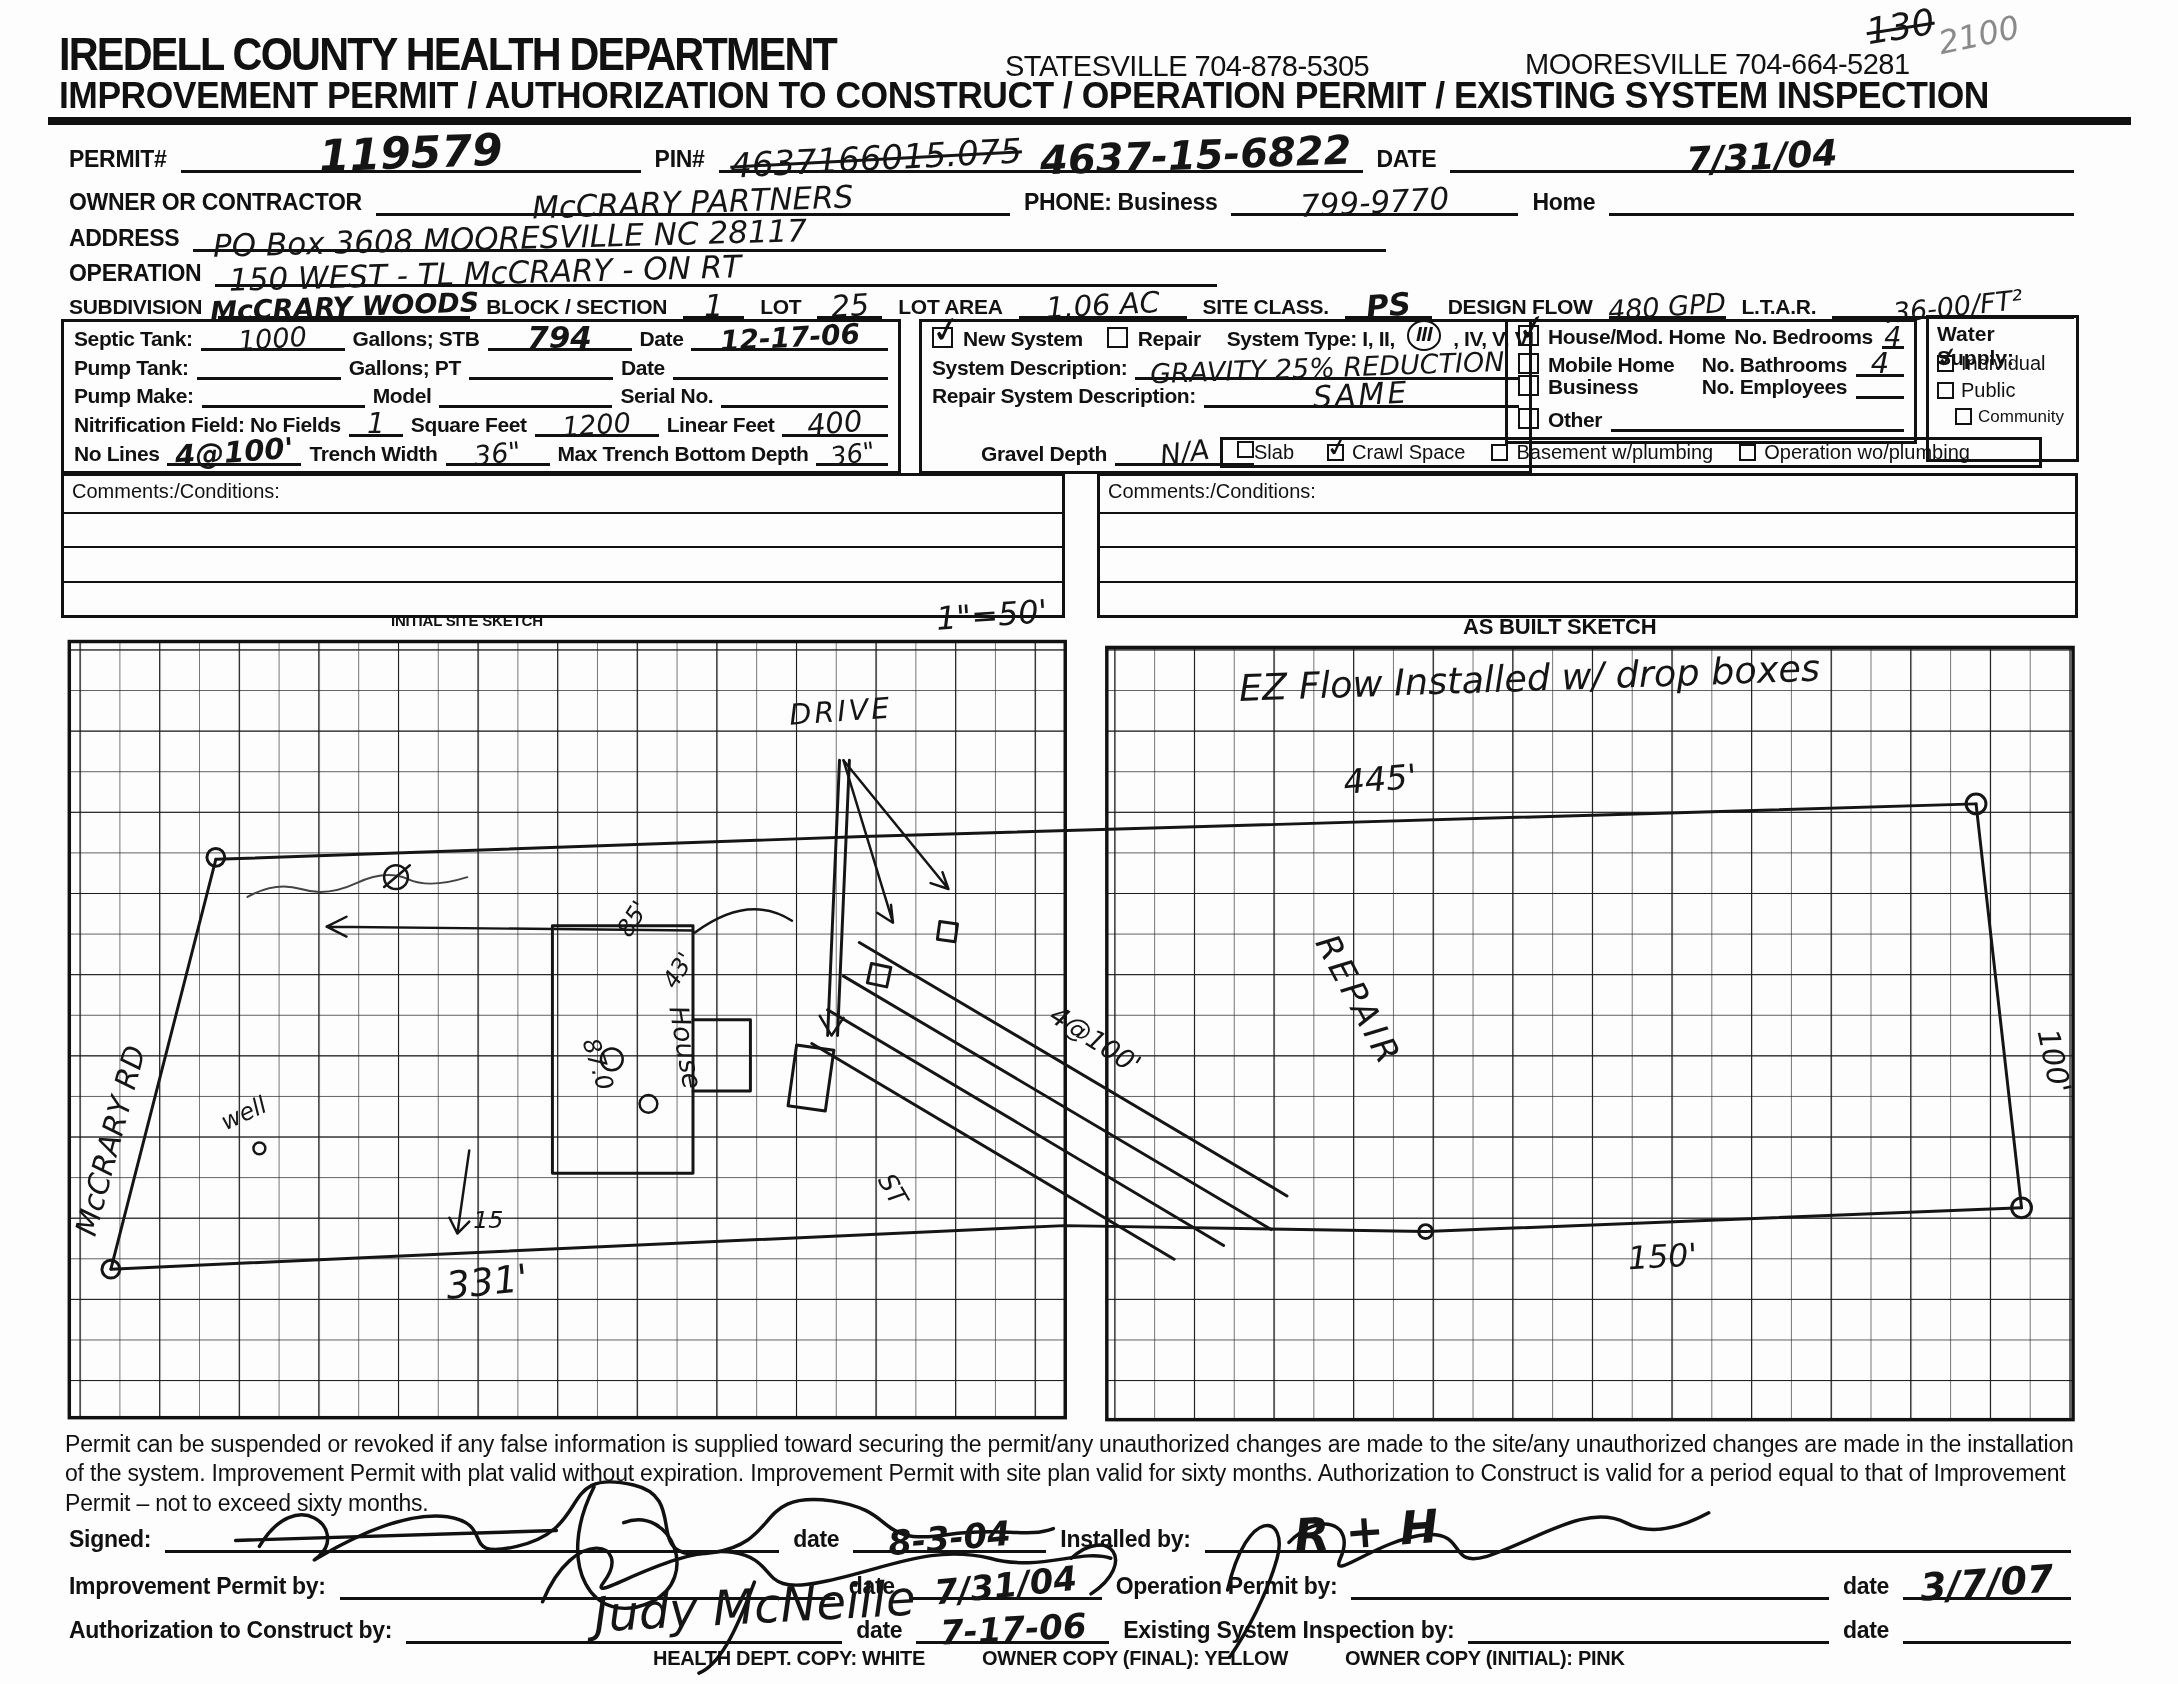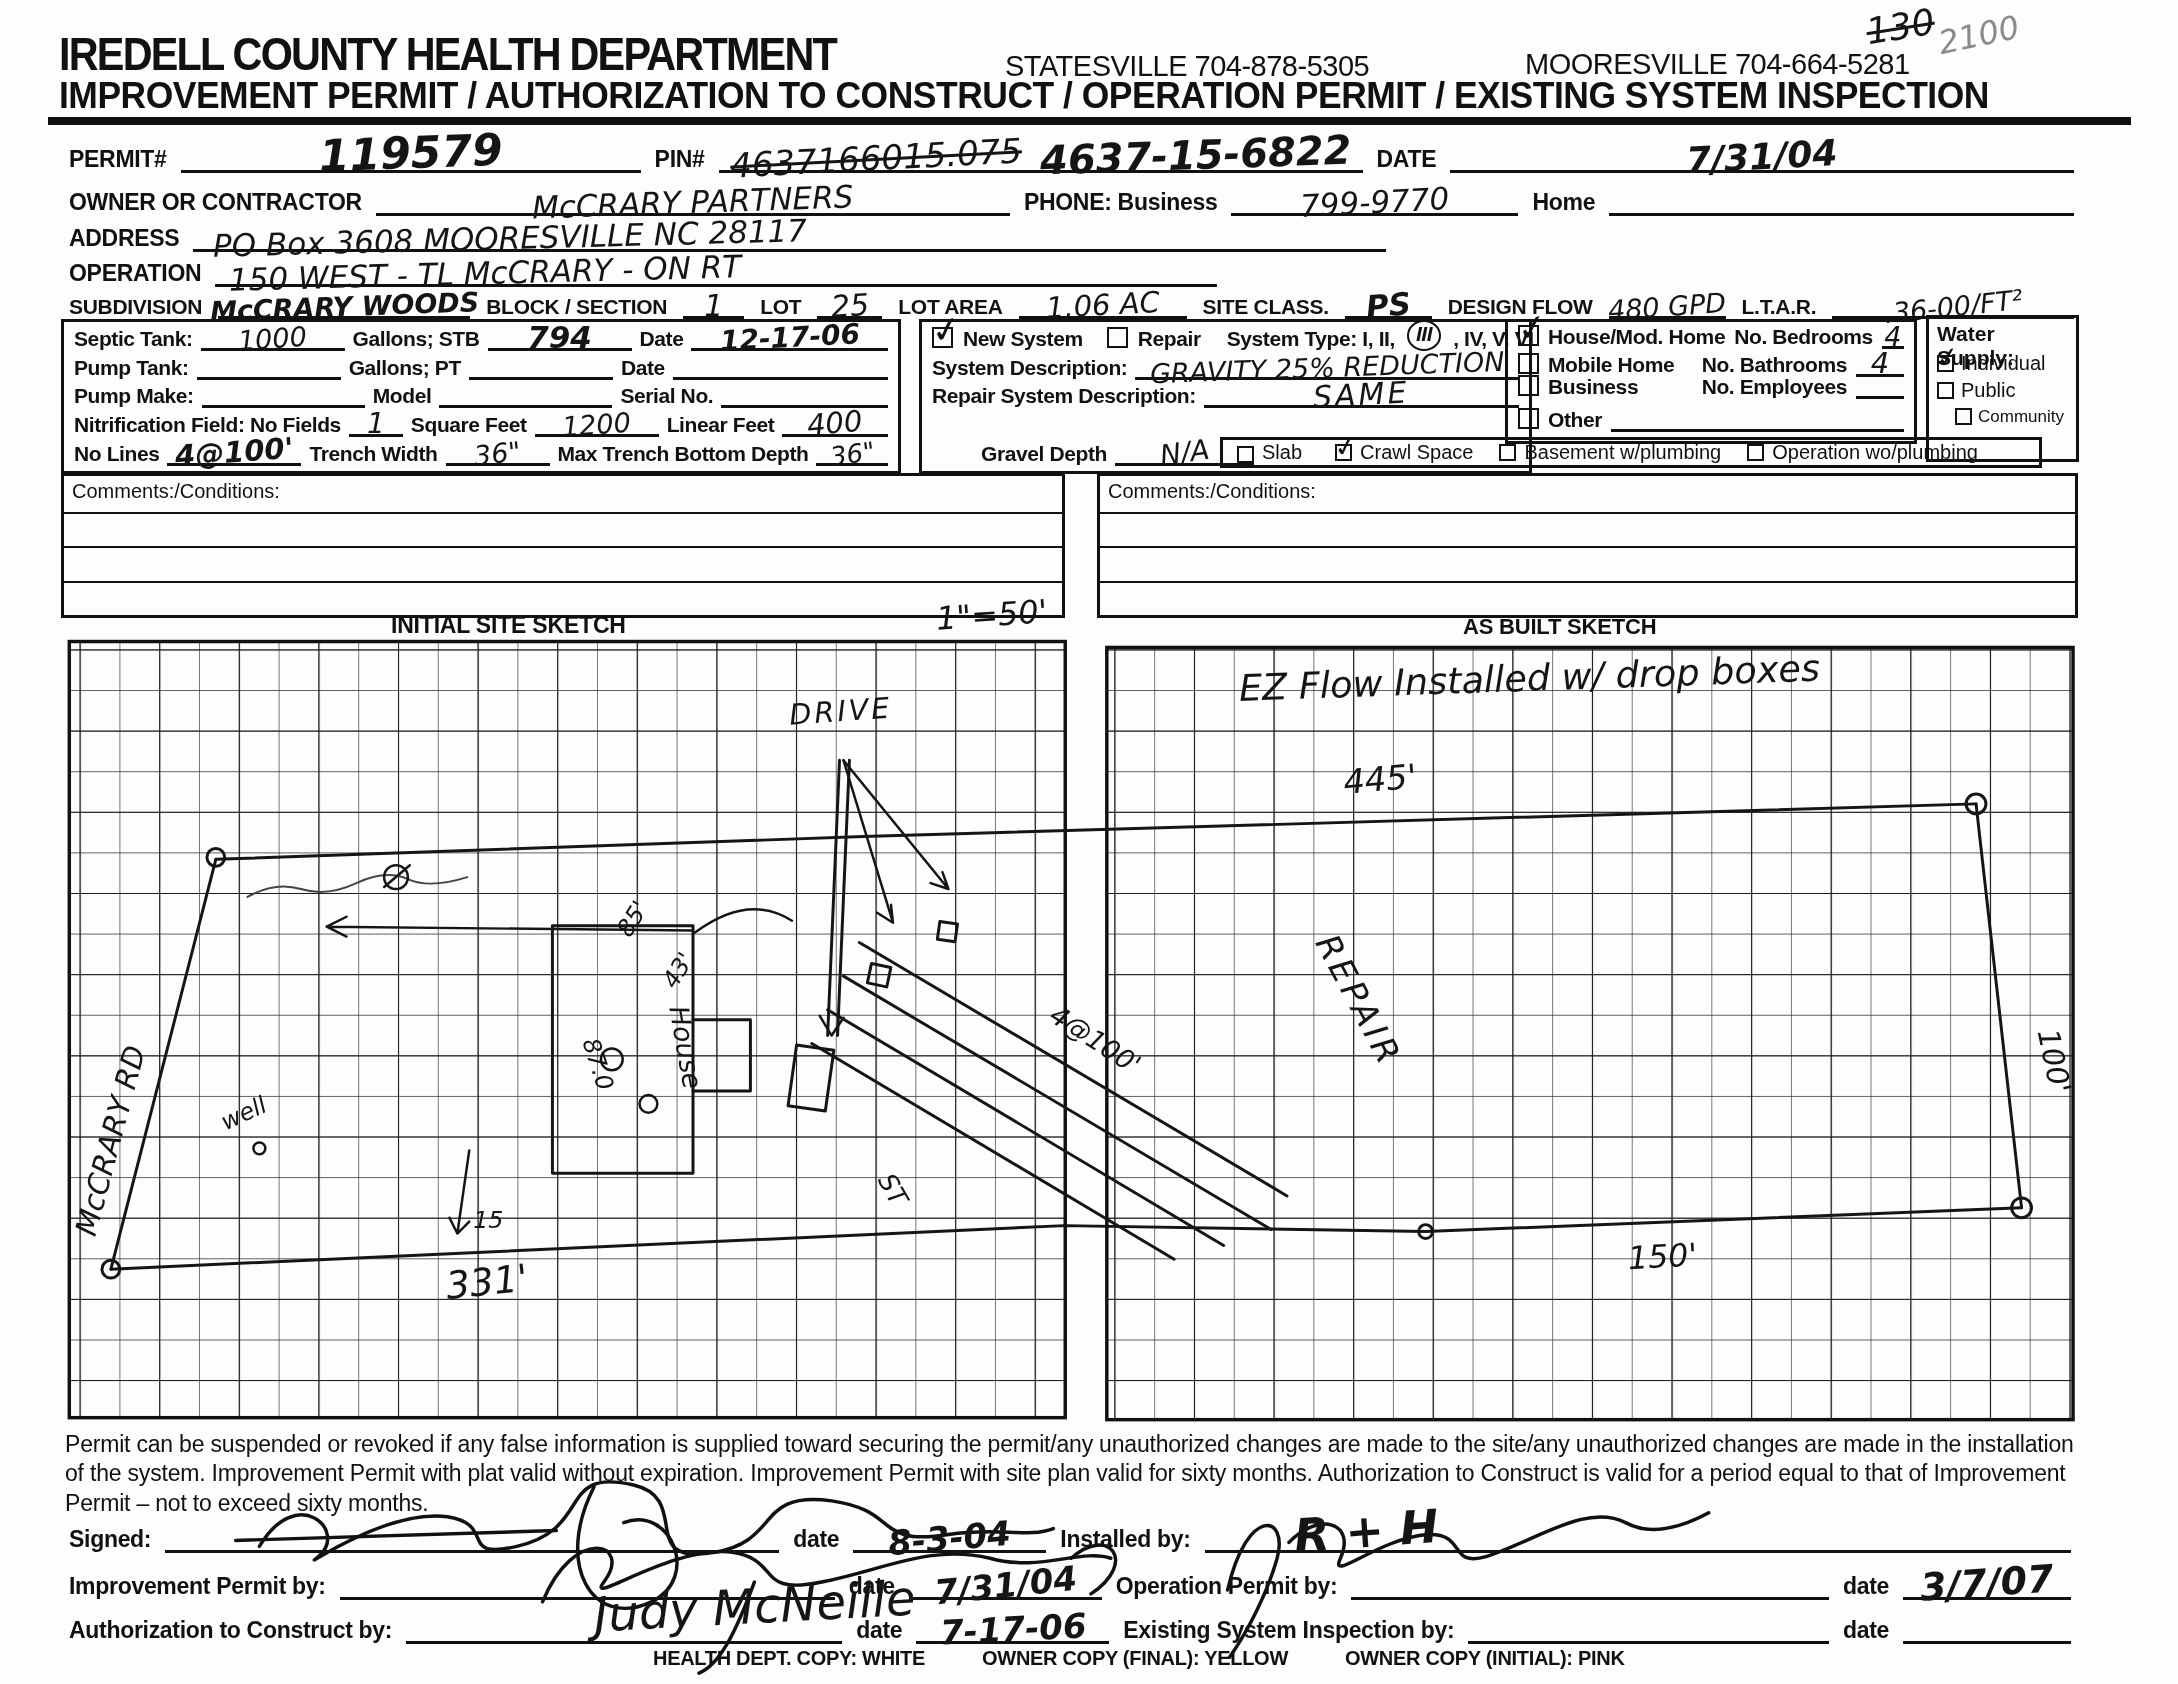--- a/index.html
+++ b/index.html
@@ -18,21 +18,21 @@
   .box{position:absolute;border:3px solid #111;background:transparent;}
   .arow{position:absolute;left:10px;right:10px;display:flex;align-items:flex-end;gap:8px;font-size:21px;height:27px;}
   .arow .lbl2{font-weight:700;letter-spacing:-0.4px;white-space:nowrap;}
   .cb{display:inline-block;width:17px;height:17px;border:2.5px solid #111;position:relative;flex:0 0 auto;margin-bottom:3px;}
   .cb.on::after{content:"✓";position:absolute;left:-3px;top:-20px;font-size:36px;font-weight:700;
                 font-family:"DejaVu Sans",sans-serif;transform:rotate(-10deg);}
   .cb-sm{width:13px;height:13px;border-width:2px;margin-bottom:1px;}
   .cb-sm.on::after{font-size:28px;top:-16px;}
   .circled{border:2.5px solid #111;border-radius:50%;padding:0 7px 3px 7px;margin:0 2px;font-style:italic;}
   .cline{position:absolute;left:0;right:0;border-bottom:2.5px solid #111;height:0;}
-  .caption{font-weight:700;font-size:23px;letter-spacing:-0.2px;}
+  .caption{font-weight:700;font-size:15px;letter-spacing:-0.2px;}
   svg text.hwsvg{font-family:"DejaVu Sans",sans-serif;font-style:italic;fill:#151515;}
 </style>
 </head>
 <body>
 
 <div class="abs" style="left:59px;top:26px;font-size:47px;font-weight:700;letter-spacing:-2px;transform:scaleX(.88);transform-origin:left;">IREDELL COUNTY HEALTH DEPARTMENT</div>
 <div class="abs" style="left:1005px;top:50px;font-size:29px;letter-spacing:-0.5px;">STATESVILLE 704-878-5305</div>
 <div class="abs" style="left:1525px;top:48px;font-size:29px;letter-spacing:-0.5px;">MOORESVILLE 704-664-5281</div>
 <div class="abs hw strike" style="left:1866px;top:6px;font-size:36px;transform:rotate(-9deg);">130</div>
 <div class="abs hw" style="left:1938px;top:16px;font-size:32px;color:#8a8a8a;transform:rotate(-12deg);">2100</div>
@@ -244,21 +244,21 @@
     <span class="cb cb-sm"></span>
     <span style="font-size:20px;">Public</span>
   </div>
   <div class="abs" style="left:26px;top:89px;display:flex;gap:6px;align-items:center;">
     <span class="cb cb-sm"></span>
     <span style="font-size:17px;">Community</span>
   </div>
 </div>
 
 <div class="box" style="left:1220px;top:437px;width:822px;height:31px;display:flex;align-items:center;gap:26px;padding-left:14px;box-sizing:border-box;">
-  <span style="display:flex;gap:8px;align-items:flex-end;">
+  <span style="display:flex;gap:0;align-items:flex-start;">
     <span class="cb cb-sm"></span>
     <span style="font-size:20px;">Slab</span>
   </span>
   <span style="display:flex;gap:8px;align-items:center;margin-left:7px;">
     <span class="cb cb-sm on"></span>
     <span style="font-size:20px;">Crawl Space</span>
   </span>
   <span style="display:flex;gap:8px;align-items:center;">
     <span class="cb cb-sm"></span>
     <span style="font-size:20px;">Basement w/plumbing</span>

